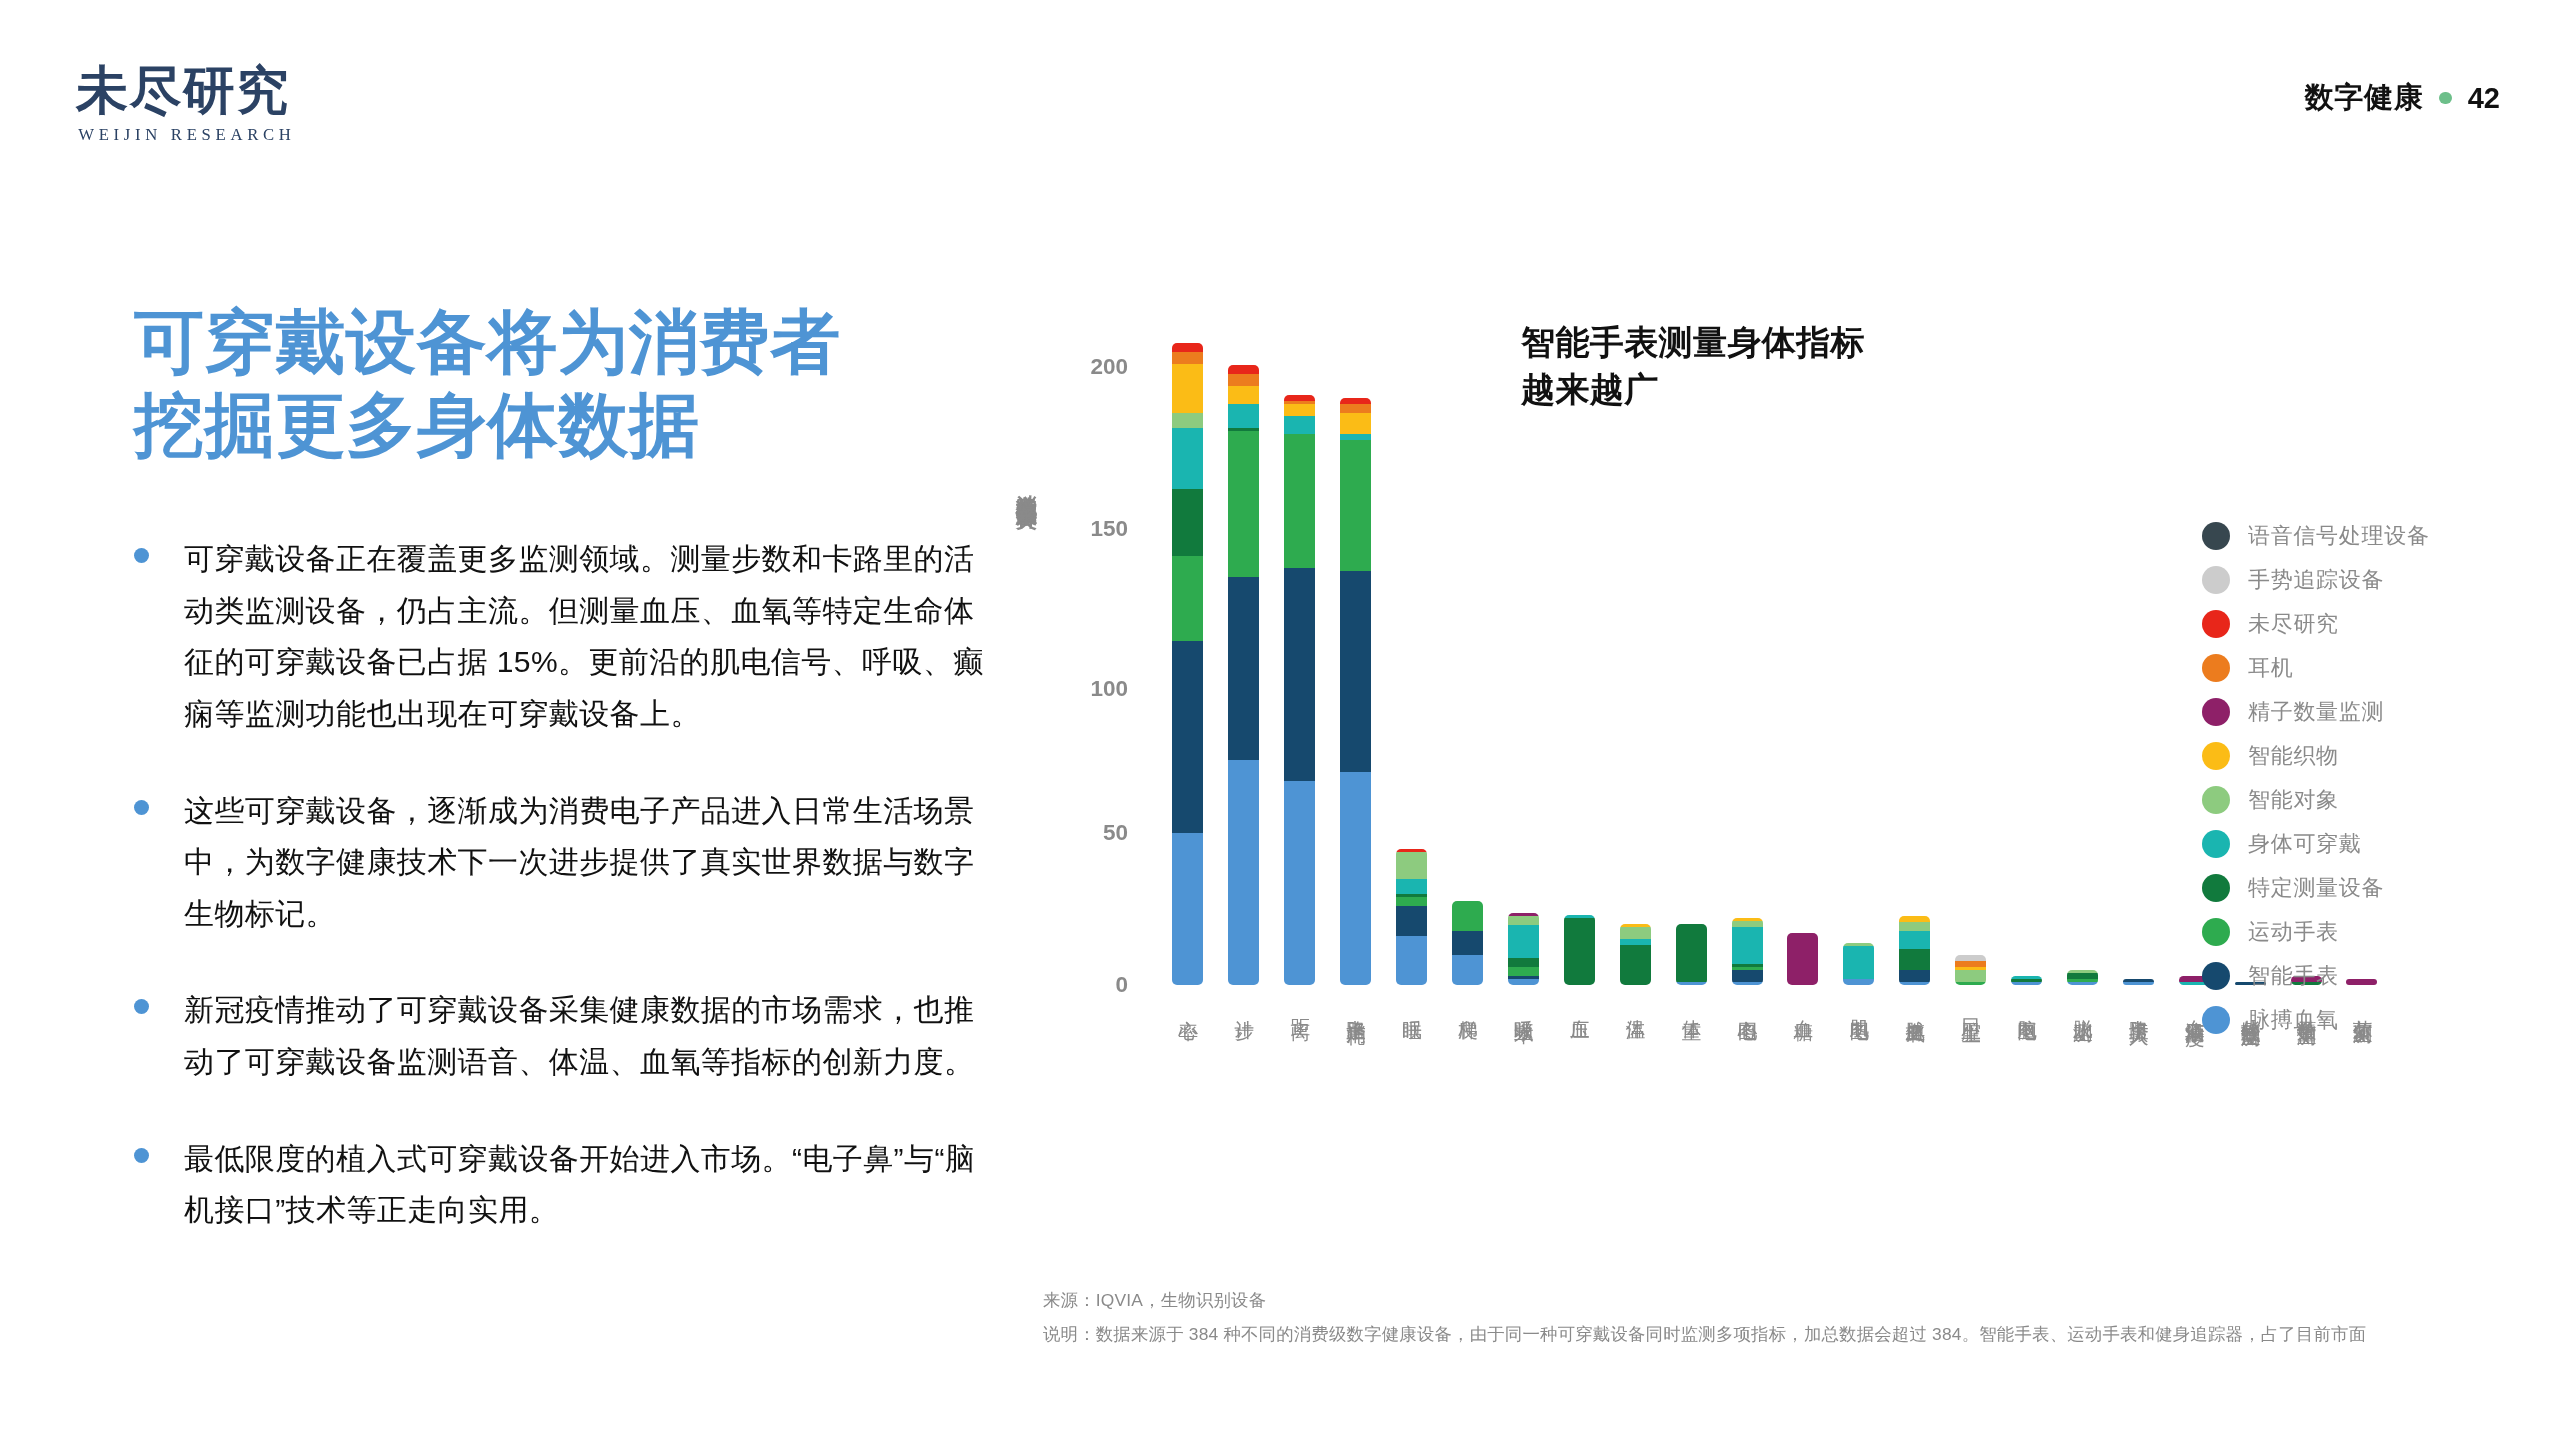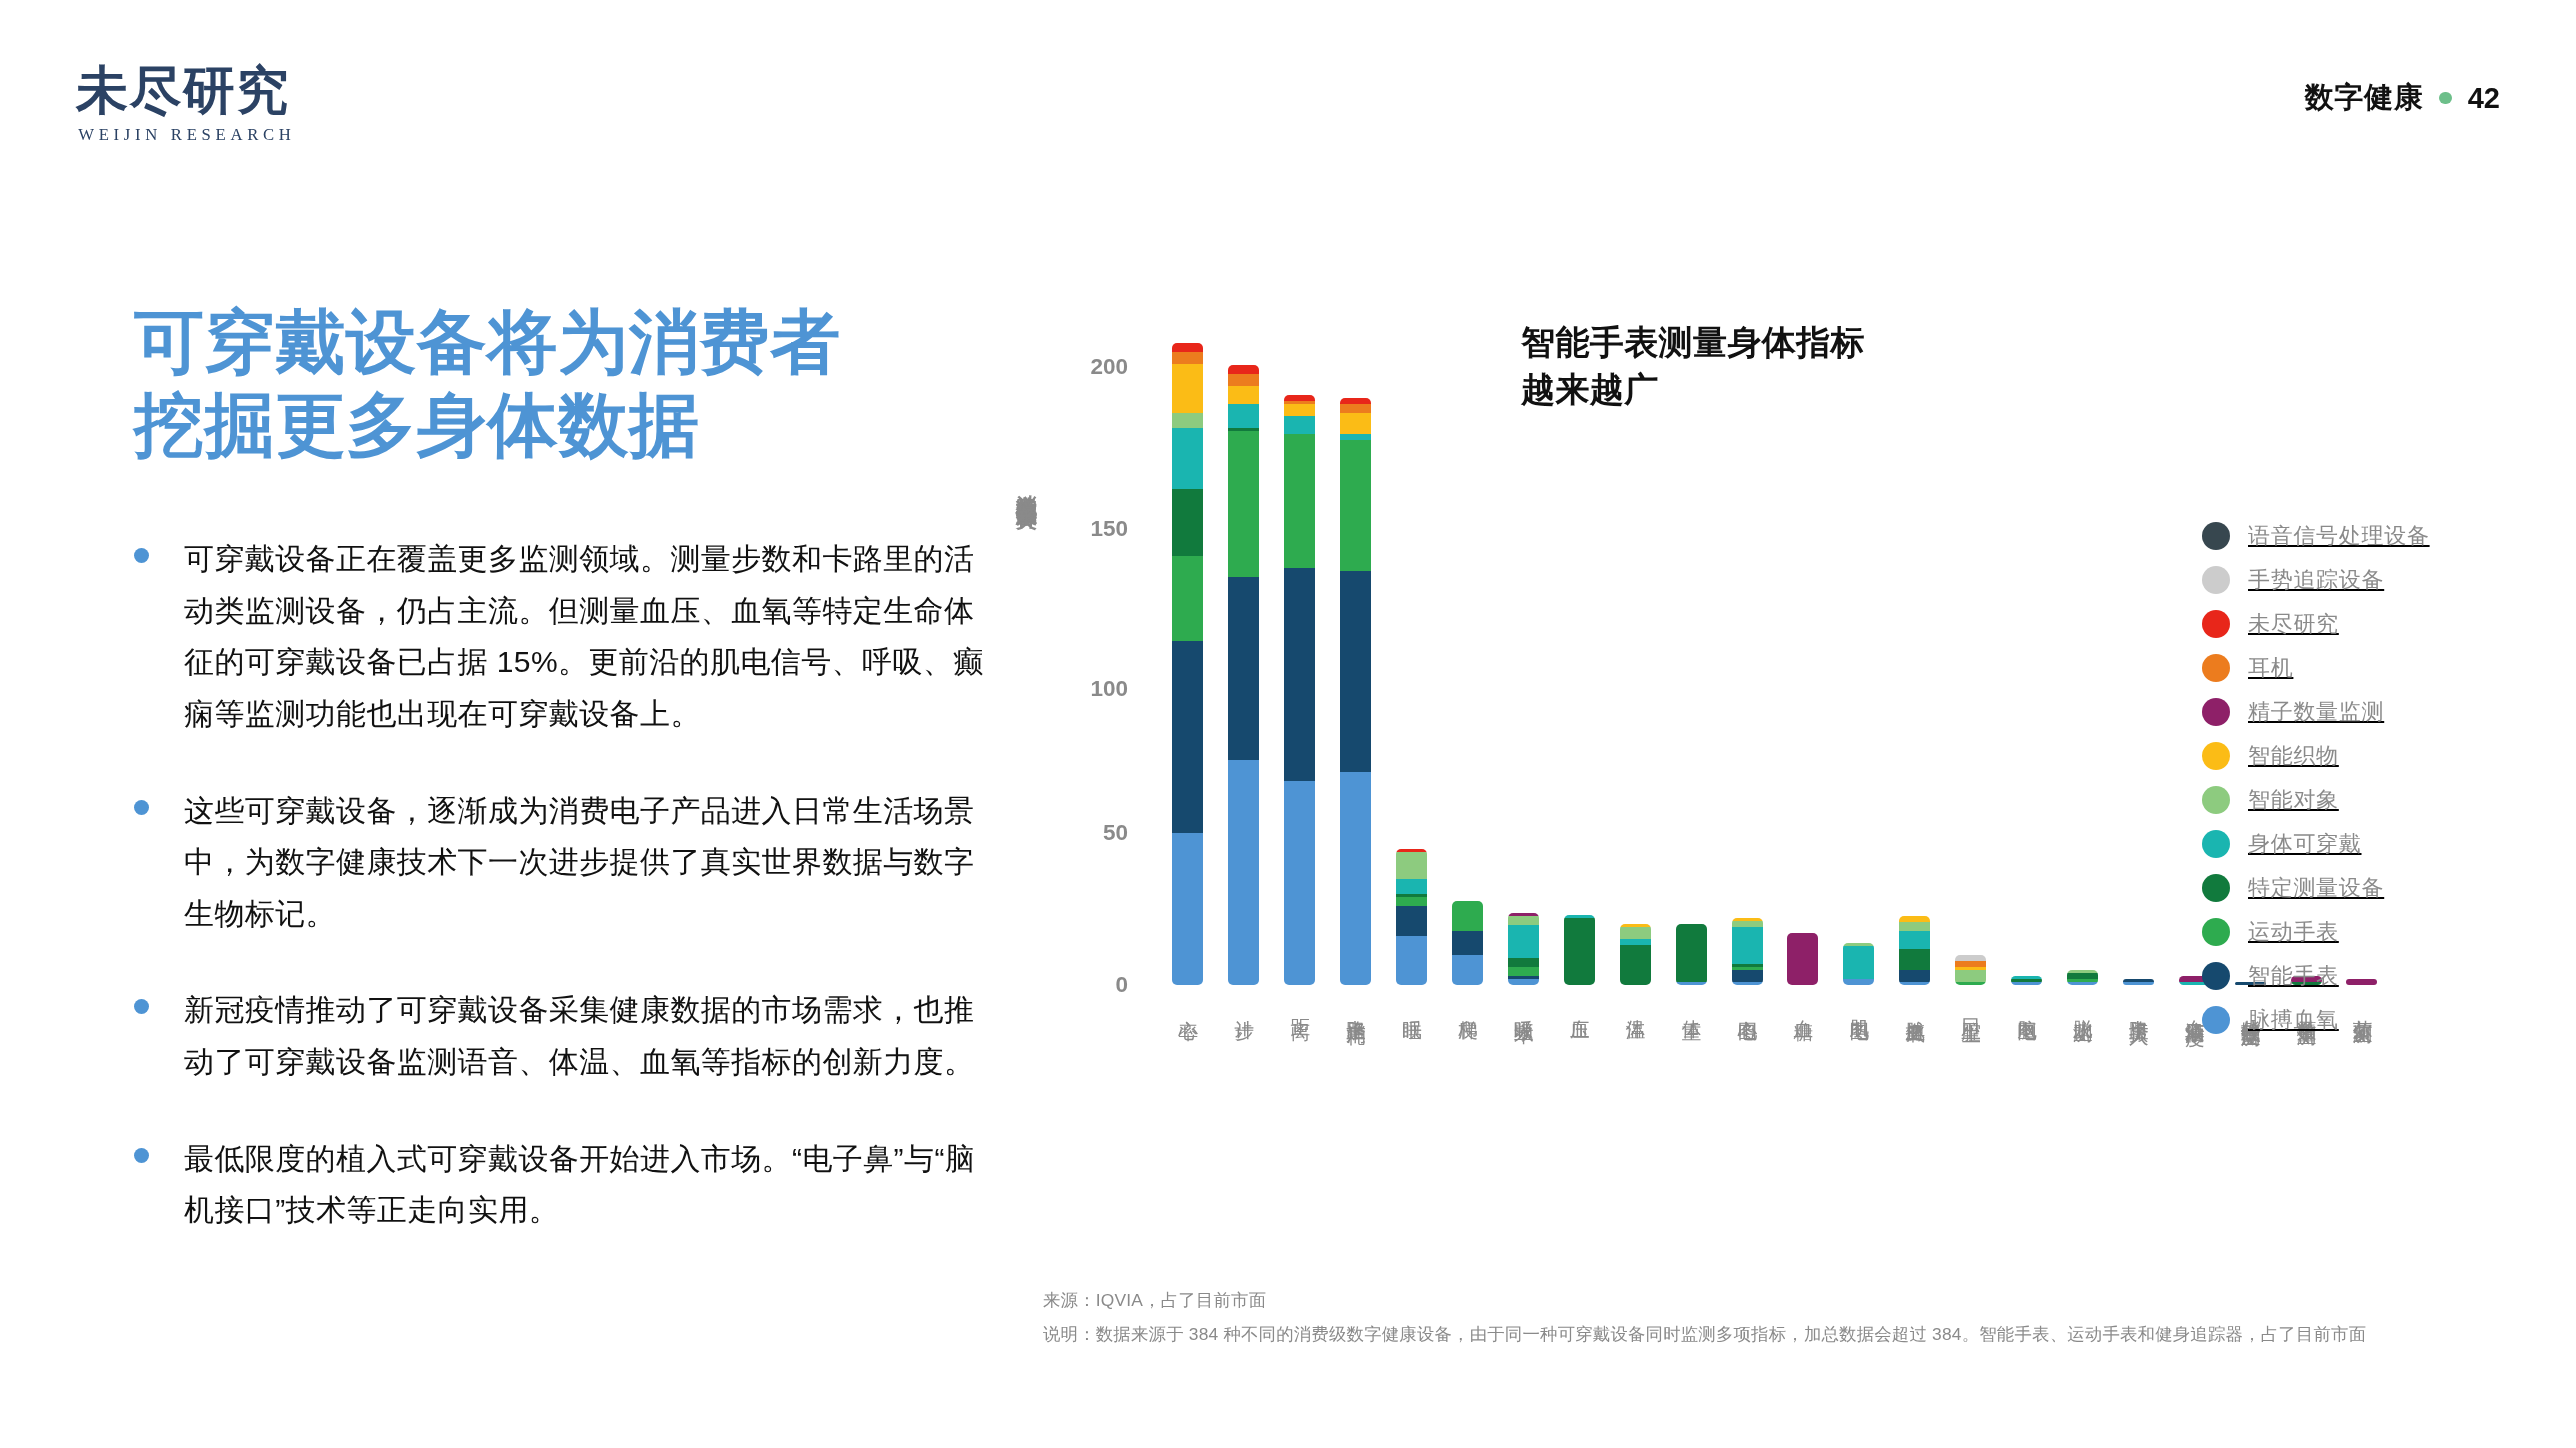--- a/index.html
+++ b/index.html
@@ -97,21 +97,21 @@
     writing-mode:vertical-rl; text-orientation:upright;
     font-size:19.6px; color:#8a8a8a; letter-spacing:1.4px;
     line-height:1.12; white-space:nowrap;
   }
 
   
   .legend {
     position:absolute; left:1188px; top:275px;
     display:flex; flex-direction:column; gap:0;
   }
-  .legend-item { display:flex; align-items:center; height:44px;text-decoration:underline; }
+  .legend-item { display:flex; align-items:center; height:44px; }
   .legend-swatch {
     width:28px; height:28px; border-radius:50%;
     flex:0 0 28px; margin-right:18px;
   }
   .legend-label { font-size:22px; color:#8a8a8a; letter-spacing:0.7px; }
 
   
   .footnote { position:absolute; left:1043px; top:1284px; width:1449px; }
   .fn-line { font-size:17.4px; color:#8a8a8a; line-height:1.95; letter-spacing:0.2px; }
 </style>
@@ -423,16 +423,16 @@
         <span class="legend-label">智能手表</span>
       </div>
       <div class="legend-item">
         <span class="legend-swatch" style="background: rgb(78, 148, 212);"></span>
         <span class="legend-label">脉搏血氧</span>
       </div>
     </div>
 </div>
 
 <div class="footnote">
-  <div class="fn-line">来源：IQVIA，占了目前市面</div>
+  <div class="fn-line">来源：IQVIA，生物识别设备</div>
   <div class="fn-line">说明：数据来源于 384 种不同的消费级数字健康设备，由于同一种可穿戴设备同时监测多项指标，加总数据会超过 384。智能手表、运动手表和健身追踪器，占了目前市面</div>
 </div>
 
 
 </body></html>

